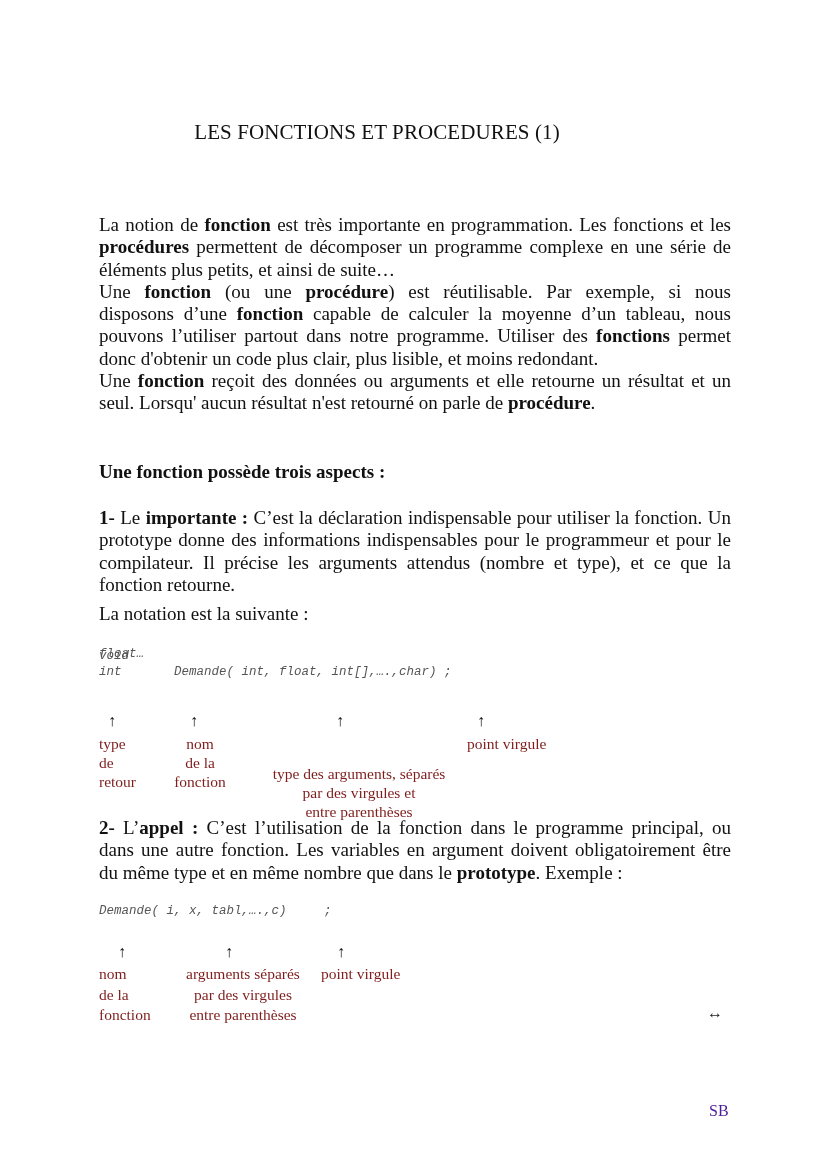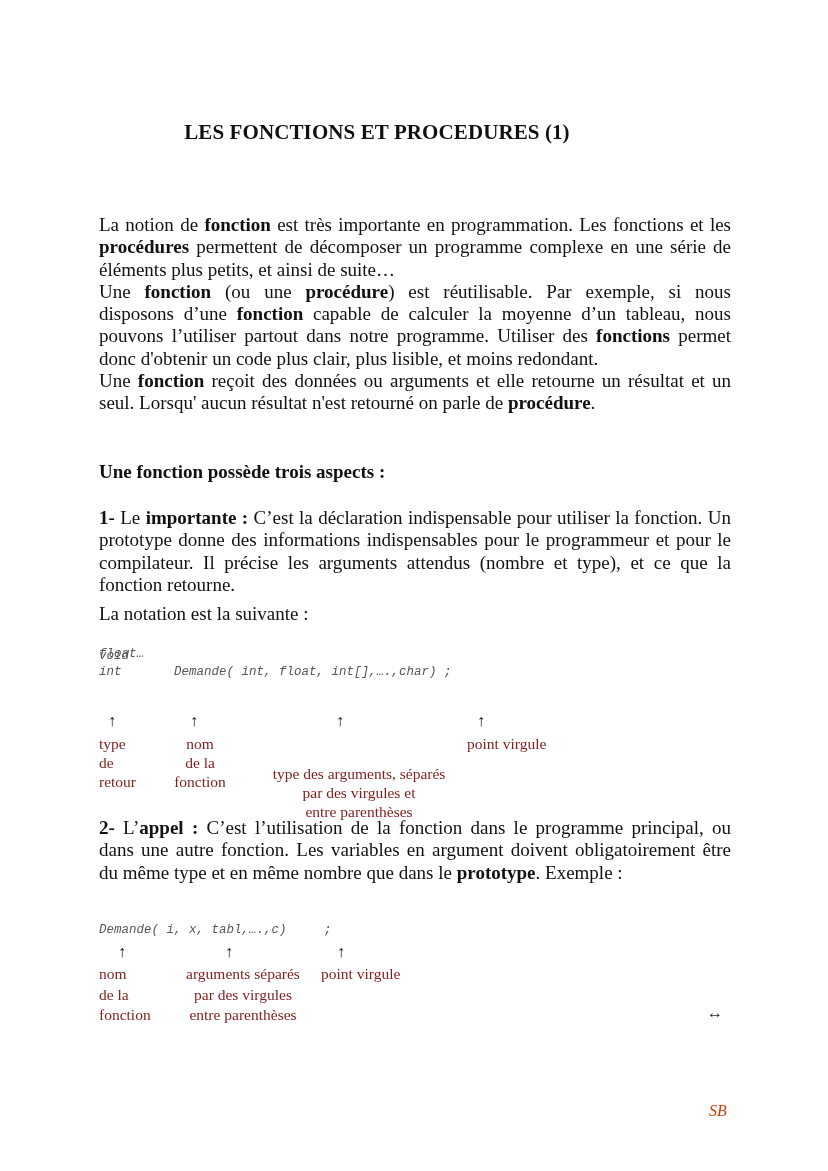--- a/index.html
+++ b/index.html
@@ -1,30 +1,30 @@
 <!DOCTYPE html>
 <html><head>
 <meta charset="utf-8">
 <style>
   html, body { margin: 0; padding: 0; background: #ffffff; }
   body { width: 828px; height: 1171px; position: relative; overflow: hidden;
          font-family: "Liberation Serif", serif; color: #111; }
   .title { position: absolute; top: 120px; left: 0; width: 754px; text-align: center;
-           font-weight: bold; font-size: 21px; letter-spacing: 0.1px; }
+           font-weight: normal; font-size: 21px; letter-spacing: 0.1px; }
   .para { position: absolute; left: 99px; width: 632px; font-size: 19px; line-height: 22.3px;
           text-align: justify; }
   .para .ln { display: block; text-align: justify; text-align-last: justify; white-space: nowrap; }
   .para .ln.last { text-align-last: left; }
   b { font-weight: bold; }
   .code { position: absolute; font-family: "Liberation Mono", monospace; font-style: italic;
           font-size: 12.5px; color: #555; line-height: 16px; white-space: pre; }
   .arrow { position: absolute; font-size: 16px; line-height: 16px; color: #111; }
   .label { position: absolute; font-size: 15.5px; line-height: 19px; color: #7f1d1d; white-space: nowrap; }
   .label.center { text-align: center; }
-  .sig { position: absolute; font-style: italic; font-size: 16px; color: #c2410c; }
+  .sig { position: absolute; font-size: 16px; color: #4c1d95; }
   .dbl { position: absolute; font-size: 16px; color: #222; }
 </style>
 </head>
 <body>
 
 <div>
   <div class="title">LES FONCTIONS ET PROCEDURES (1)</div>
 
   <div class="para" style="top:214px;">
       <span class="ln">La notion de <b>fonction</b> est très importante en programmation. Les fonctions et les</span>
@@ -79,21 +79,21 @@
   <div class="label" style="left:467px; top:734px;">
     <div>point virgule</div>
   </div>
 
   <div class="para" style="top:817px;">
       <span class="ln"><b>2-</b> L’<b>appel :</b> C’est l’utilisation de la fonction dans le programme principal, ou</span>
       <span class="ln">dans une autre fonction. Les variables en argument doivent obligatoirement être</span>
       <span class="ln last">du même type et en même nombre que dans le <b>prototype</b>. Exemple :</span>
     </div>
 
-  <div class="code" style="left:99px; top:922px;">Demande( i, x, tabl,….,c)     ;</div>
+  <div class="code" style="left:99px; top:903px;">Demande( i, x, tabl,….,c)     ;</div>
 
   <div class="arrow" style="left:118px; top:944px;">↑</div>
   <div class="arrow" style="left:225px; top:944px;">↑</div>
   <div class="arrow" style="left:337px; top:944px;">↑</div>
 
   <div class="label" style="left:99px; top:964px; line-height:20.5px;">
     <div>nom</div>
     <div>de la</div>
     <div>fonction</div>
   </div>

